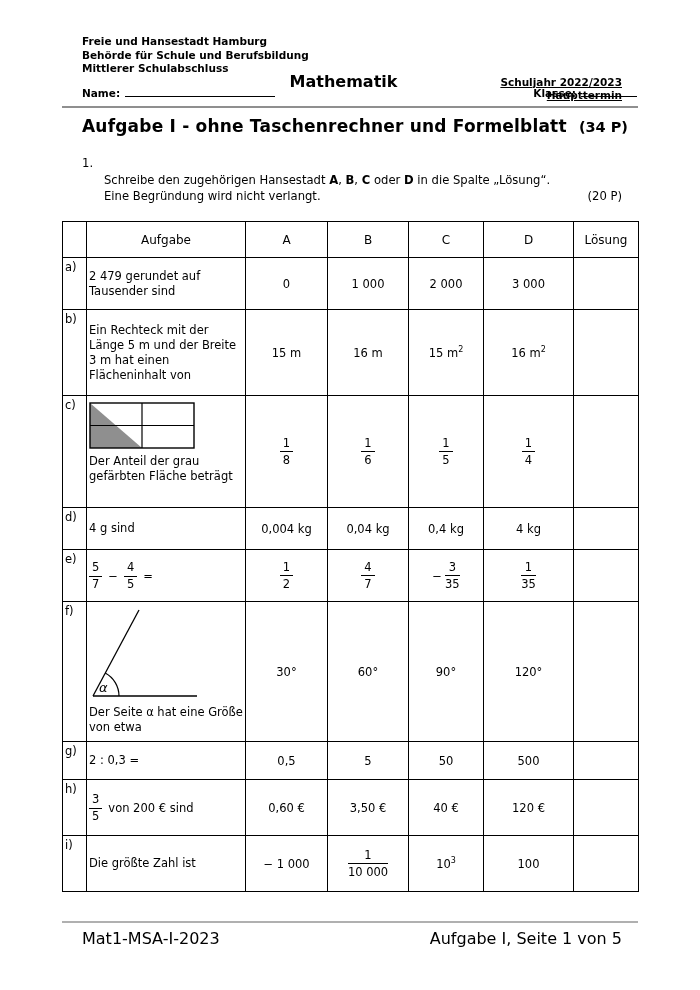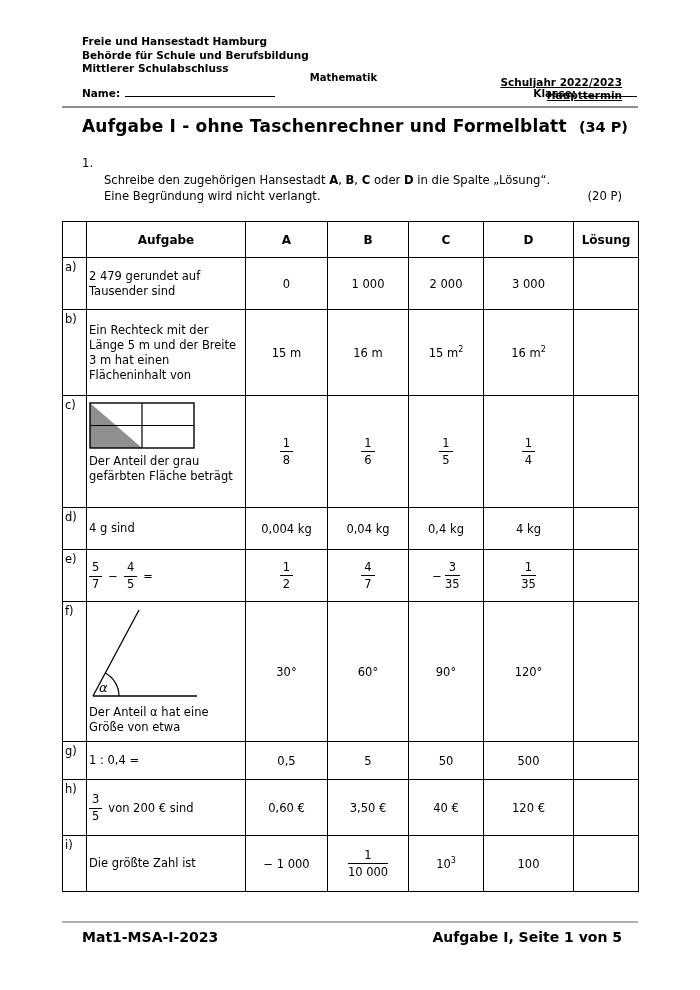--- a/index.html
+++ b/index.html
@@ -10,57 +10,57 @@
     background: #ffffff;
     font-family: "DejaVu Sans", "Liberation Sans", sans-serif;
     color: #000;
     overflow: hidden;
     outline: 1px solid #e0e0e0;
   }
   
   .header-top { position:absolute; left:82px; right:78px; top:35px; display:flex; justify-content:space-between;flex-direction:column; }
   .hdr-left div, .hdr-right div { font-size:10.5px; font-weight:bold; line-height:13.5px; }
   .hdr-right { text-align:right;text-decoration:underline; }
-  .subject { position:absolute; left:0; right:13px; top:72px; text-align:center; font-size:10px; font-weight:bold; }
+  .subject { position:absolute; left:0; right:13px; top:72px; text-align:center; font-size:16px; font-weight:bold; }
   .name-row { position:absolute; left:82px; right:63px; top:87px; display:flex; justify-content:space-between; align-items:flex-end; font-size:10.5px; font-weight:bold; }
   .blank-line { display:inline-block; border-bottom:1.4px solid #000; height:9px; vertical-align:baseline; margin-left:5px; }
   .blank-name { width:150px; }
   .blank-class { width:56px; }
   .rule-header { position:absolute; left:62px; width:576px; top:106px; height:2px; background:#8f8f8f; }
   
   .title-row { position:absolute; left:82px; right:72px; top:116px; display:flex; justify-content:space-between; align-items:baseline; }
   .title-main { font-size:17px; font-weight:bold; letter-spacing:0.2px; }
   .title-points { font-size:14.5px; font-weight:bold; white-space:nowrap; }
   
   .intro { position:absolute; left:82px; right:78px; top:155px; font-size:11.6px; line-height:16.5px; }
   .intro-line1 { display:flex; }
   .intro-num { width:22px; flex:0 0 22px; }
   .intro-line2, .intro-line3 { margin-left:22px; }
   .intro-line3 { display:flex; justify-content:space-between; }
   .bold { font-weight:bold; }
   
   table.mc { position:absolute; left:62px; top:221px; width:576px; border-collapse:collapse; table-layout:fixed; }
   table.mc th, table.mc td { border:1px solid #000; font-size:11.5px; font-weight:normal; padding:2px; }
-  table.mc thead th { font-weight:bold; font-size:12px; height:36px; text-align:center; vertical-align:middle; }
+  table.mc thead th { font-weight:normal; font-size:12px; height:36px; text-align:center; vertical-align:middle; }
   th.h-task { text-align:left; padding-left:7px; }
   td.c-letter { vertical-align:top; text-align:left; padding:7px 1px 2px 4px; }
   td.c-task { text-align:left; vertical-align:middle; padding:4px 4px 4px 7px; line-height:15px; }
   td.c-task.vtop { vertical-align:top; padding-top:5px; }
   td.c-ans { text-align:center; vertical-align:middle; }
   .fig { display:block; margin:1px 0 5px 0; }
   
   .frac { display:inline-block; vertical-align:middle; text-align:center; line-height:1.1; }
   .frac .fnum { display:block; border-bottom:1px solid #000; padding:0 3px 1.5px 3px; }
   .frac .fden { display:block; padding-top:1.5px; }
   .expr { display:inline-flex; align-items:center; gap:6px; }
   .ans-group { display:inline-flex; align-items:center; gap:3px; }
   sup.sq { font-size:8px; vertical-align:super; line-height:0; }
   
   .rule-footer { position:absolute; left:62px; width:576px; top:921px; height:2px; background:#b0b0b0; }
-  .footer-row { position:absolute; left:82px; right:78px; top:929px; display:flex; justify-content:space-between; font-size:14px; font-weight:bold; }
+  .footer-row { position:absolute; left:82px; right:78px; top:929px; display:flex; justify-content:space-between; font-size:16px; font-weight:normal; }
 </style>
 </head>
 <body>
 
 <div class="page">
 
   <div class="header-top">
     <div class="hdr-left">
       <div>Freie und Hansestadt Hamburg</div>
       <div>Behörde für Schule und Berufsbildung</div>
@@ -196,32 +196,32 @@
 
       <tr style="height:140px">
         <td class="c-letter">f)</td>
         <td class="c-task vtop">
           <svg class="fig" width="112" height="92" viewBox="0 0 112 92">
             <line x1="4" y1="88" x2="108" y2="88" stroke="#000" stroke-width="1.3"></line>
             <line x1="4" y1="88" x2="50" y2="2" stroke="#000" stroke-width="1.3"></line>
             <path d="M 30 88 A 26 26 0 0 0 16.2 65.0" fill="none" stroke="#000" stroke-width="1.2"></path>
             <text x="10" y="84" font-size="13" font-style="italic" font-family="DejaVu Sans, sans-serif">α</text>
           </svg>
-          <span>Der Anteil </span><span>α</span><span>  hat eine Größe von etwa</span>
+          <span>Der Seite </span><span>α</span><span>  hat eine Größe von etwa</span>
         </td>
         <td class="c-ans">30°</td>
         <td class="c-ans">60°</td>
         <td class="c-ans">90°</td>
         <td class="c-ans">120°</td>
         <td class="c-ans"></td>
       </tr>
 
       <tr style="height:38px">
         <td class="c-letter">g)</td>
-        <td class="c-task">1 : 0,4 =</td>
+        <td class="c-task">2 : 0,3 =</td>
         <td class="c-ans">0,5</td>
         <td class="c-ans">5</td>
         <td class="c-ans">50</td>
         <td class="c-ans">500</td>
         <td class="c-ans"></td>
       </tr>
 
       <tr style="height:56px">
         <td class="c-letter">h)</td>
         <td class="c-task">

